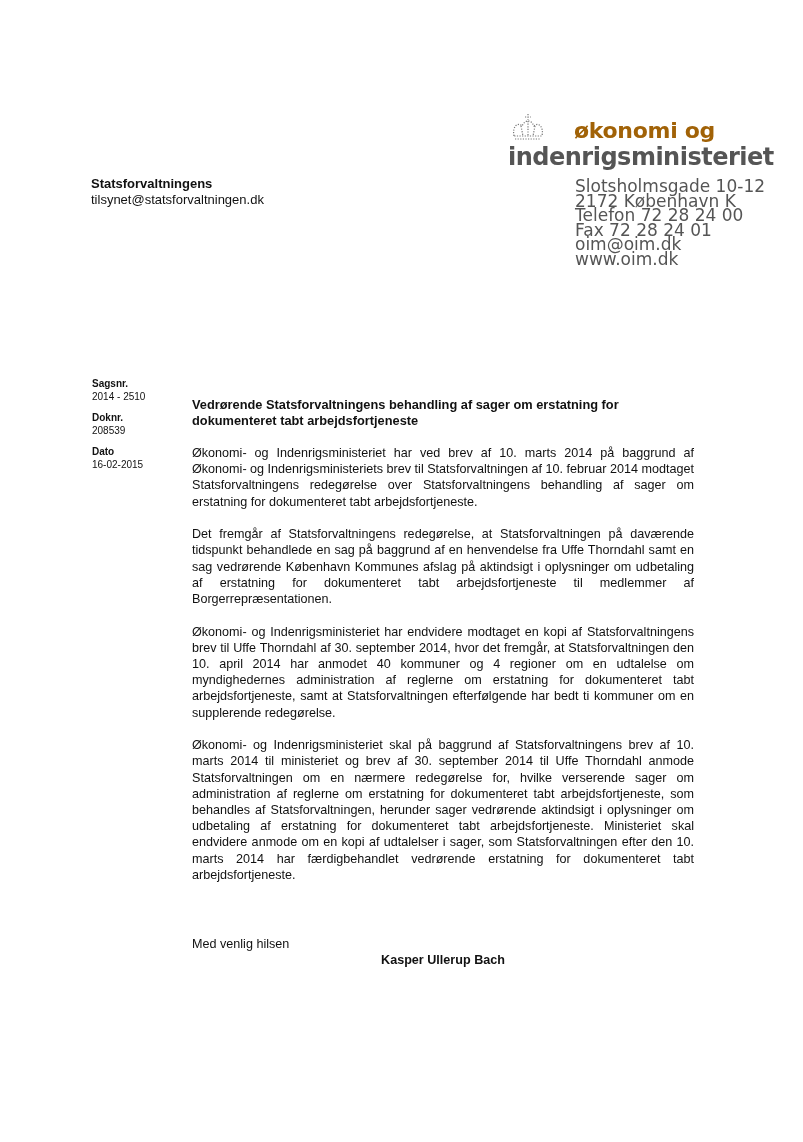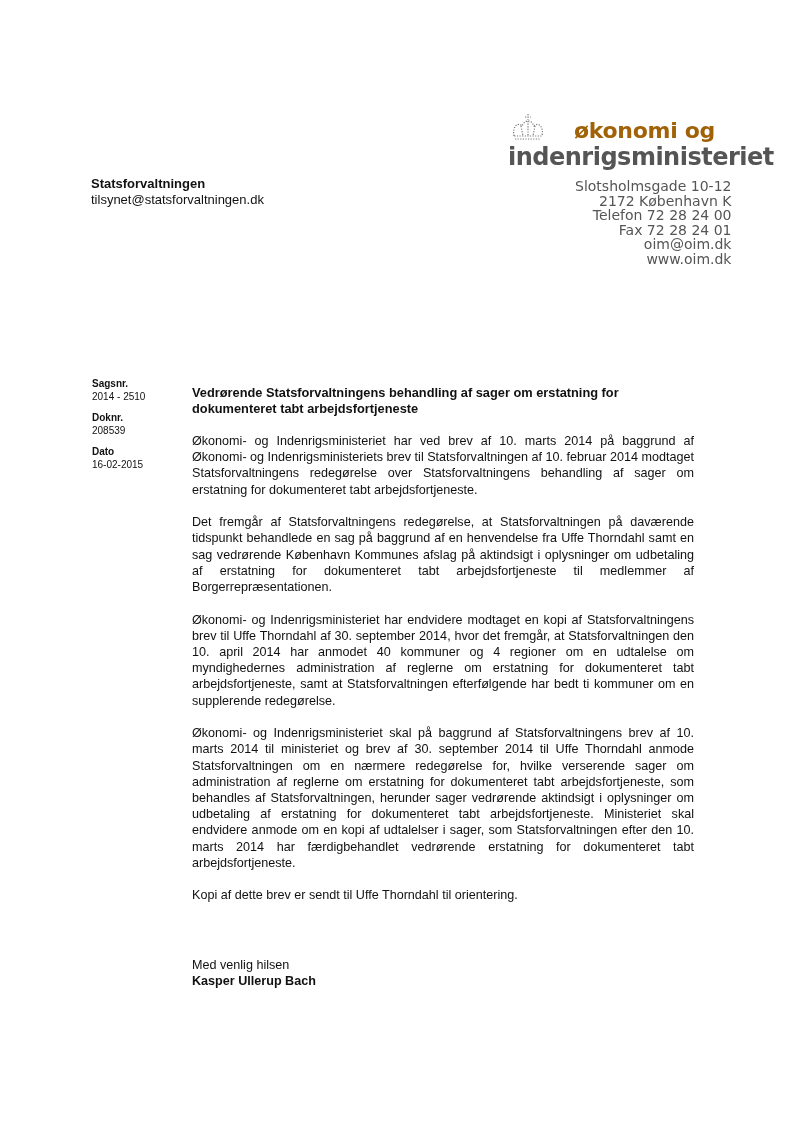--- a/index.html
+++ b/index.html
@@ -3,35 +3,35 @@
 <meta charset="utf-8">
 <style>
   html, body { margin:0; padding:0; }
   body { width:803px; height:1142px; background:#ffffff; position:relative; overflow:hidden;
          font-family:"Liberation Sans", sans-serif; color:#111; }
   .abs { position:absolute; }
   
   .crown { left:510px; top:112px; width:36px; height:32px; }
   .logo-line1 { left:574px; top:118px; font-family:"DejaVu Sans", sans-serif; font-weight:bold; font-size:22px; color:#a16207; letter-spacing:-0.3px; }
   .logo-line2 { left:508px; top:143px; font-family:"DejaVu Sans", sans-serif; font-weight:bold; font-size:24px; color:#555; letter-spacing:-0.5px; }
-  .address { left:575px; top:179px; font-family:"DejaVu Sans", sans-serif; font-size:14px; line-height:14.6px; color:#555;text-align:right; }
+  .address { left:575px; top:179px; font-family:"DejaVu Sans", sans-serif; font-size:17px; line-height:14.6px; color:#555; }
   .address div { white-space:nowrap; }
   
   .recipient { left:91px; top:176px; font-size:13px; line-height:16px; }
   .recipient .name { font-weight:bold; }
   
   .meta { left:92px; top:378px; font-size:10px; line-height:12.5px; width:90px; }
   .meta .label { font-weight:bold; }
   .meta .group { margin-bottom:9px; }
   
   .content { left:192px; top:381px; width:502px; font-size:12.6px; line-height:16.2px; }
-  .content h1 { font-size:12.8px; font-weight:bold; margin:4px 0 16px 0; line-height:16px; }
+  .content h1 { font-size:12.8px; font-weight:bold; margin:16px 0 16px 0; line-height:16px; }
   .content p { margin:0 0 16.4px 0; text-align:justify; }
   .closing { margin-top:53px; line-height:16px; }
-  .closing .signer { font-weight:bold; }
+  .closing .signer { font-weight:bold;text-align:center; }
 </style>
 </head>
 <body>
 
 <div class="abs crown">
   <svg width="36" height="32" viewBox="0 0 36 32">
     <g fill="none" stroke="#777" stroke-width="1.2" stroke-dasharray="1.2 1.4">
       <path d="M18 2 v6 M15 5 h6"></path>
       <path d="M4 24 C2 14 8 10 12 14 C14 10 16 9 18 9 C20 9 22 10 24 14 C28 10 34 14 32 24 Z"></path>
       <path d="M18 9 v15 M11 14 l2 10 M25 14 l-2 10"></path>
@@ -44,21 +44,21 @@
 <div class="abs address">
   <div>Slotsholmsgade 10-12</div>
   <div>2172 København K</div>
   <div>Telefon 72 28 24 00</div>
   <div>Fax 72 28 24 01</div>
   <div>oim@oim.dk</div>
   <div>www.oim.dk</div>
 </div>
 
 <div class="abs recipient">
-  <div class="name">Statsforvaltningen</div>
+  <div class="name">Statsforvaltningens</div>
   <div>tilsynet@statsforvaltningen.dk</div>
 </div>
 
 <div class="abs meta">
   <div class="group">
     <div class="label">Sagsnr.</div>
     <div>2014 - 2510</div>
   </div>
   <div class="group">
     <div class="label">Doknr.</div>
@@ -69,18 +69,17 @@
     <div>16-02-2015</div>
   </div>
 </div>
 
 <div class="abs content">
   <h1>Vedrørende Statsforvaltningens behandling af sager om erstatning for dokumenteret tabt arbejdsfortjeneste</h1>
   <p>Økonomi- og Indenrigsministeriet har ved brev af 10. marts 2014 på baggrund af Økonomi- og Indenrigsministeriets brev til Statsforvaltningen af 10. februar 2014 modtaget Statsforvaltningens redegørelse over Statsforvaltningens behandling af sager om erstatning for dokumenteret tabt arbejdsfortjeneste.</p>
   <p>Det fremgår af Statsforvaltningens redegørelse, at Statsforvaltningen på daværende tidspunkt behandlede en sag på baggrund af en henvendelse fra Uffe Thorndahl samt en sag vedrørende København Kommunes afslag på aktindsigt i oplysninger om udbetaling af erstatning for dokumenteret tabt arbejdsfortjeneste til medlemmer af Borgerrepræsentationen.</p>
   <p>Økonomi- og Indenrigsministeriet har endvidere modtaget en kopi af Statsforvaltningens brev til Uffe Thorndahl af 30. september 2014, hvor det fremgår, at Statsforvaltningen den 10. april 2014 har anmodet 40 kommuner og 4 regioner om en udtalelse om myndighedernes administration af reglerne om erstatning for dokumenteret tabt arbejdsfortjeneste, samt at Statsforvaltningen efterfølgende har bedt ti kommuner om en supplerende redegørelse.</p>
   <p>Økonomi- og Indenrigsministeriet skal på baggrund af Statsforvaltningens brev af 10. marts 2014 til ministeriet og brev af 30. september 2014 til Uffe Thorndahl anmode Statsforvaltningen om en nærmere redegørelse for, hvilke verserende sager om administration af reglerne om erstatning for dokumenteret tabt arbejdsfortjeneste, som behandles af Statsforvaltningen, herunder sager vedrørende aktindsigt i oplysninger om udbetaling af erstatning for dokumenteret tabt arbejdsfortjeneste. Ministeriet skal endvidere anmode om en kopi af udtalelser i sager, som Statsforvaltningen efter den 10. marts 2014 har færdigbehandlet vedrørende erstatning for dokumenteret tabt arbejdsfortjeneste.</p>
-  <p>Kopi af dette brev er sendt til Uffe Thorndahl til orientering.</p>
   <div class="closing">
     <div>Med venlig hilsen</div>
     <div class="signer">Kasper Ullerup Bach</div>
   </div>
 </div>
 
 </body></html>

